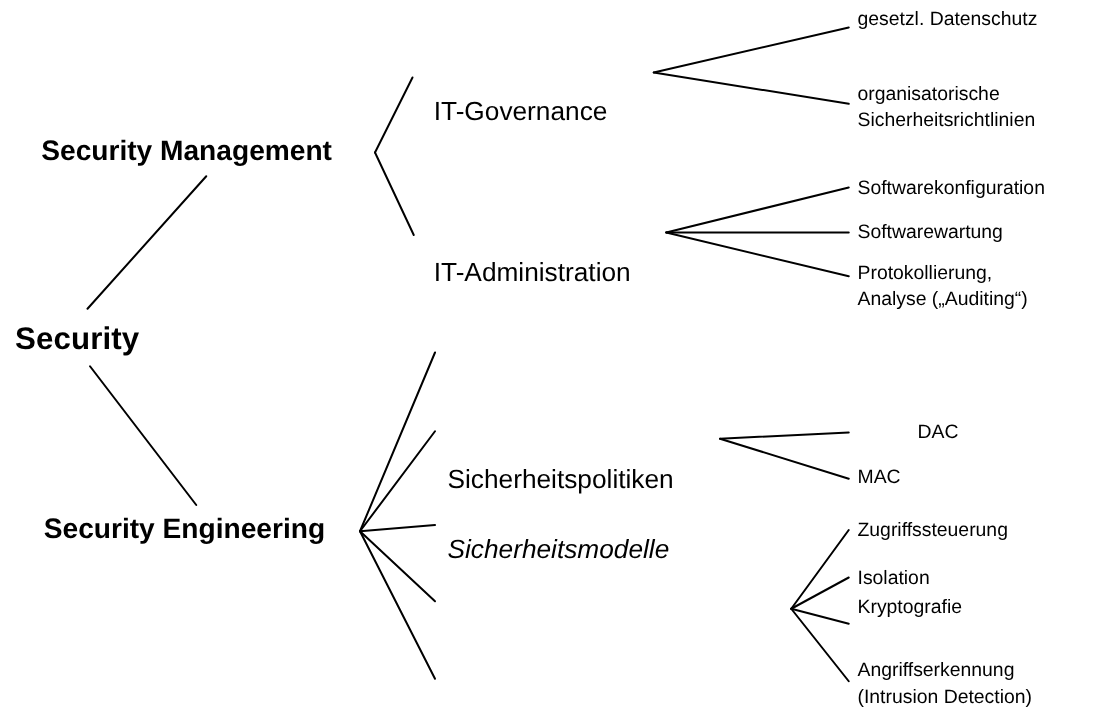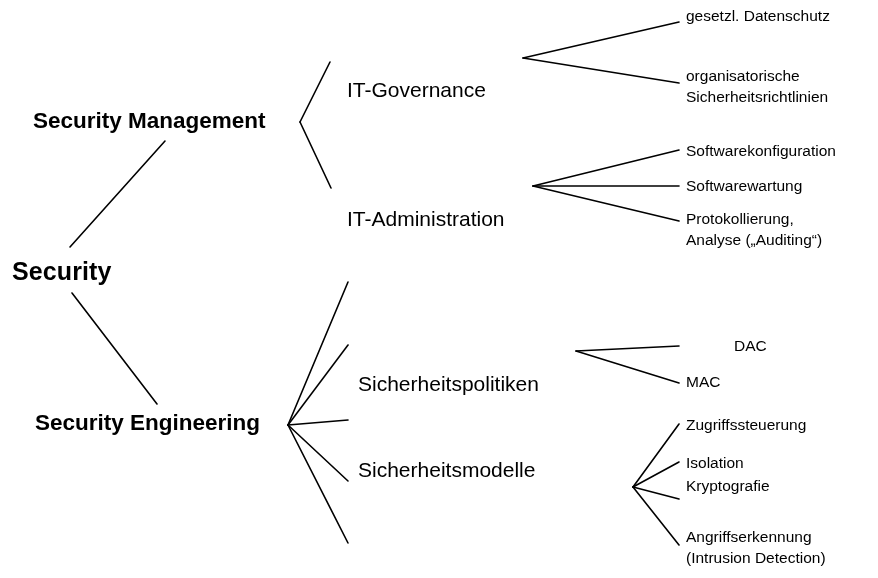--- a/index.html
+++ b/index.html
@@ -88,21 +88,21 @@
 
   <div class="node tier-root" style="left:12px; top:258px;">Security</div>
 
   <div class="node tier-branch" style="left:33px; top:109px;">Security Management</div>
   <div class="node tier-branch" style="left:35px; top:411px;">Security Engineering</div>
 
   <div class="node tier-mid" style="left:347px; top:43px;">IT-Governance</div>
   <div class="node tier-mid" style="left:347px; top:172px;">IT-Administration</div>
 
   <div class="node tier-mid" style="left:358px; top:337px;">Sicherheitspolitiken</div>
-  <div class="node tier-mid" style="left:358px; top:423px;">Sicherheitsmodelle</div>
+  <div class="node tier-mid" style="left:358px; top:393px;font-style:italic;">Sicherheitsmodelle</div>
 
   <div id="leaf-layer">
       <div class="node tier-leaf" style="left: 686px; top: 6px;"><div>gesetzl. Datenschutz</div></div>
       <div class="node tier-leaf" style="left: 686px; top: 66px;"><div>organisatorische</div><div>Sicherheitsrichtlinien</div></div>
       <div class="node tier-leaf" style="left: 686px; top: 141px;"><div>Softwarekonfiguration</div></div>
       <div class="node tier-leaf" style="left: 686px; top: 176px;"><div>Softwarewartung</div></div>
       <div class="node tier-leaf" style="left: 686px; top: 209px;"><div>Protokollierung,</div><div>Analyse („Auditing“)</div></div>
       <div class="node tier-leaf" style="left: 686px; top: 336px; margin-left: 48px;"><div>DAC</div></div>
       <div class="node tier-leaf" style="left: 686px; top: 372px;"><div>MAC</div></div>
       <div class="node tier-leaf" style="left: 686px; top: 415px;"><div>Zugriffssteuerung</div></div>

